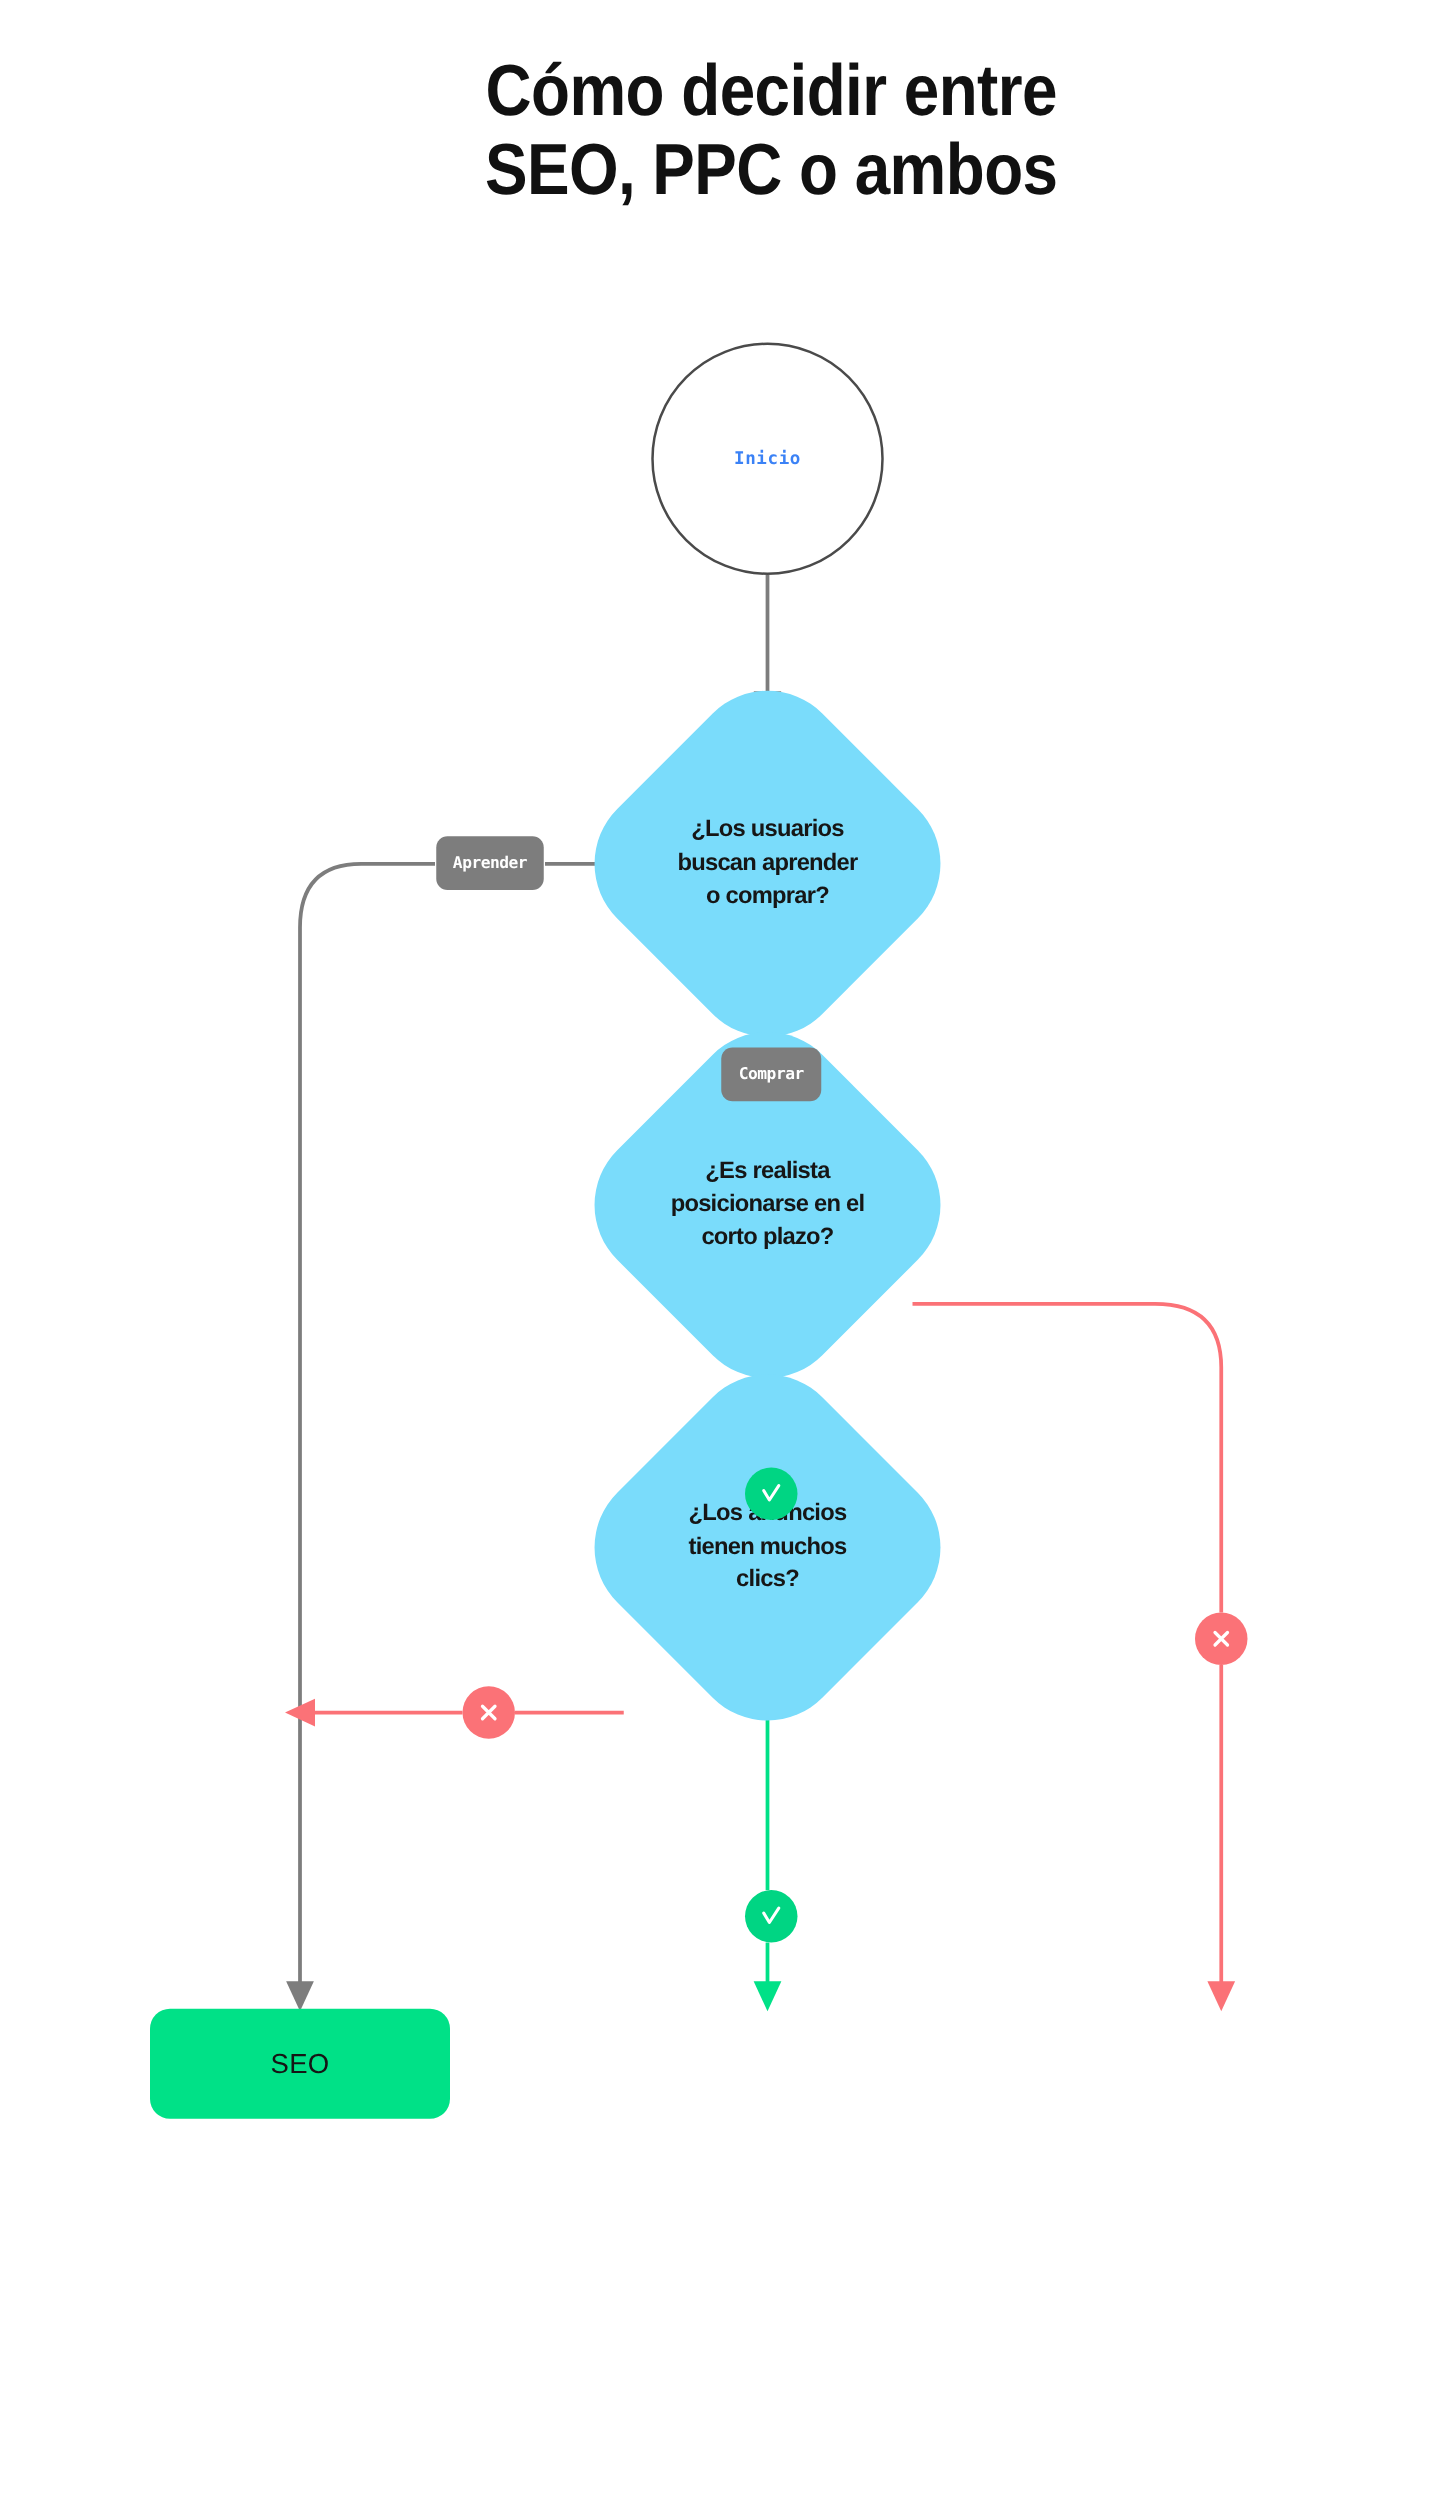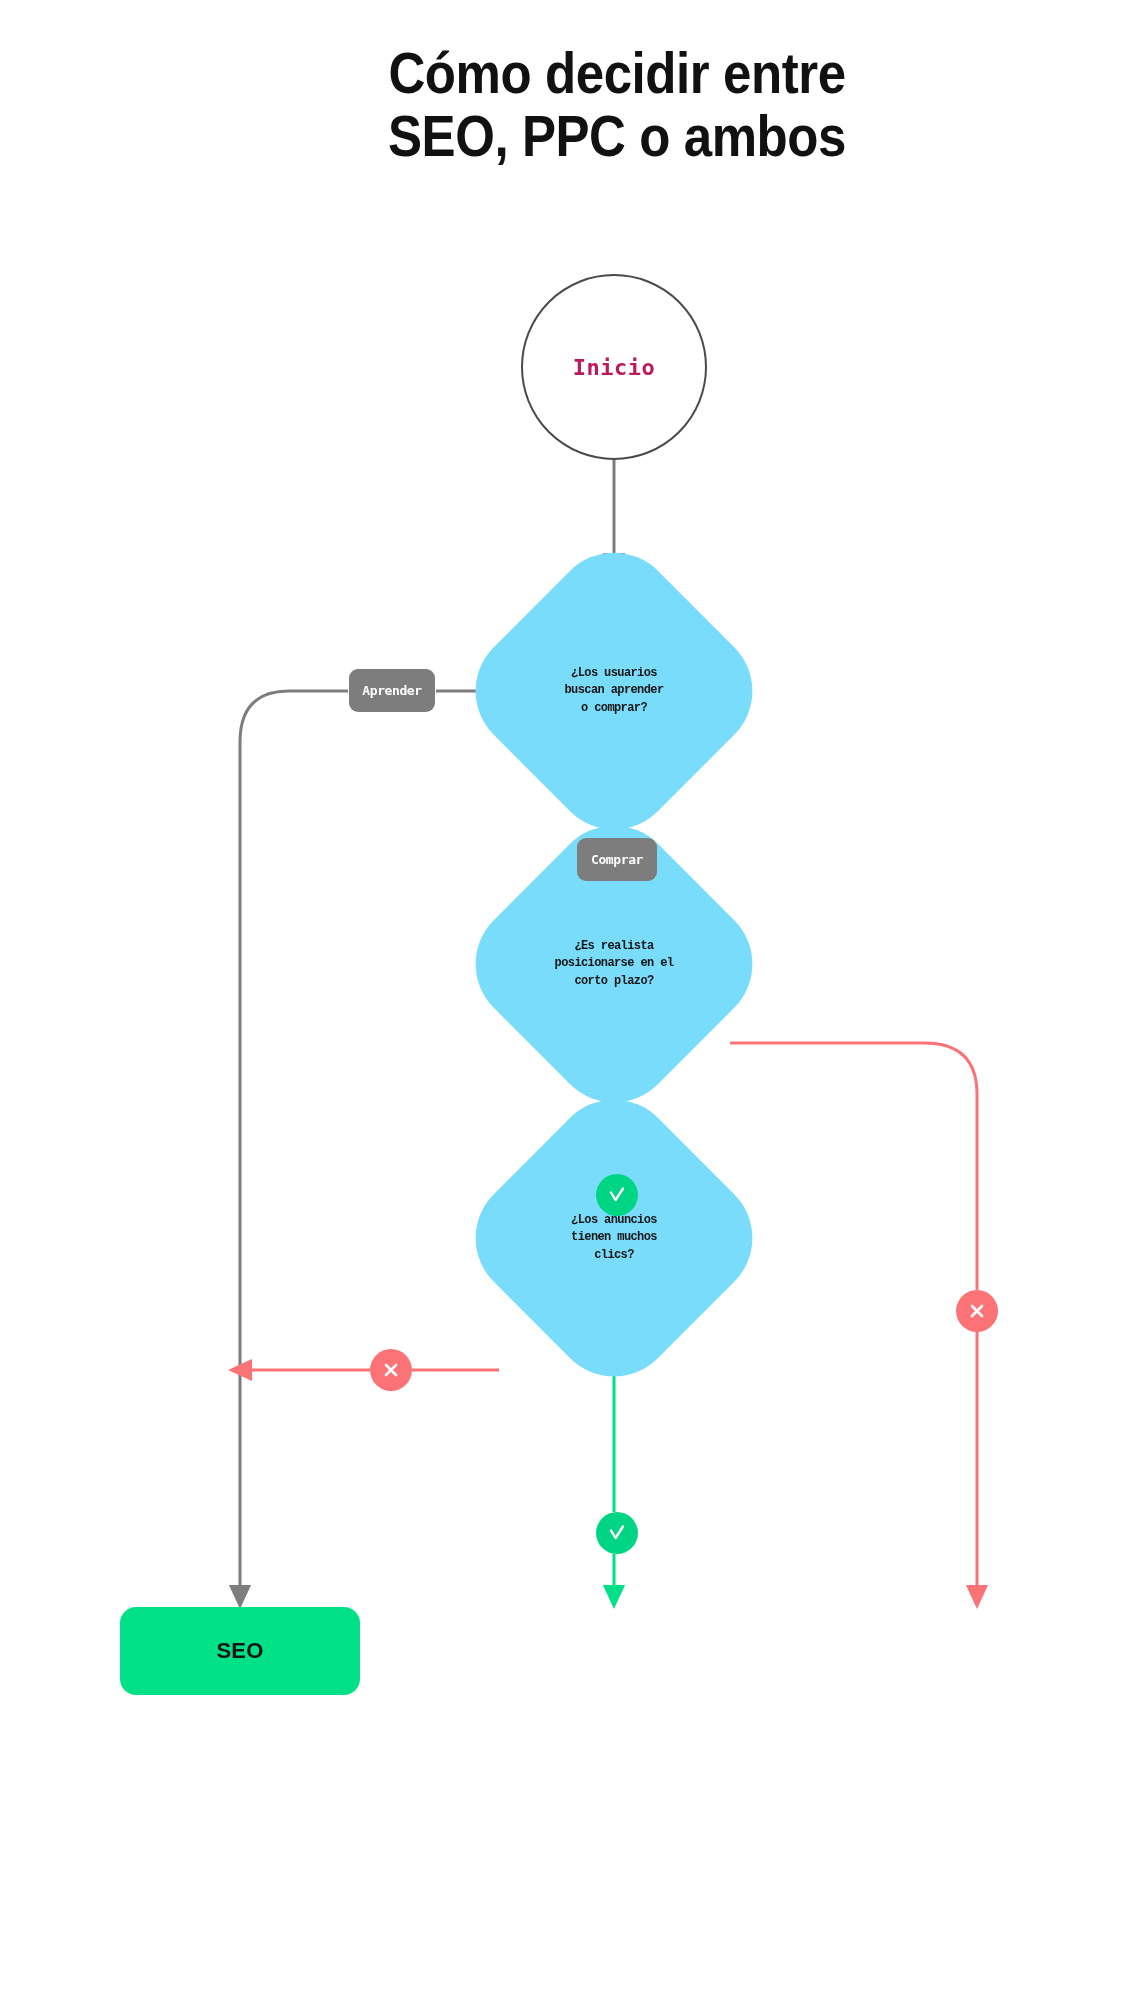--- a/index.html
+++ b/index.html
@@ -31,38 +31,38 @@
   
   .node { position: absolute; display: flex; align-items: center; justify-content: center; }
 
   .start-circle {
     left: 477px; top: 274px; width: 186px; height: 186px;
     border: 2px solid #4a4a4a; border-radius: 50%;
     background: #ffffff;
   }
   .start-circle .lbl {
     font-family: "DejaVu Sans Mono", monospace;
-    font-weight: 700; font-size: 22px; color: #be185d;
+    font-weight: 700; font-size: 14px; color: #3b82f6;
     letter-spacing: 0.5px;
   }
 
   .diamond {
     width: 232px; height: 232px;
     background: #7adcfb;
     border-radius: 62px;
     transform: rotate(45deg);
   }
   .diamond-wrap { position: absolute; width: 232px; height: 232px; }
   .diamond-text {
     position: absolute; left: -28px; top: 0; width: 288px; height: 232px;
     display: flex; align-items: center; justify-content: center;
     text-align: center;
-    font-family: Liberation Mono, monospace;
+    font-family: Liberation Sans, sans-serif;
     font-weight: 700;
-    font-size: 12px;
+    font-size: 19px;
     line-height: 1.42;
     color: #161616;
     letter-spacing: -0.6px;
     pointer-events: none;
   }
   #d1 { left: 454px; top: 575px; }
   #d2 { left: 454px; top: 848px; }
   #d3 { left: 454px; top: 1122px; }
 
   
@@ -96,21 +96,21 @@
   #no1  { left: 326px; top: 1349px; }
   #no2  { left: 912px; top: 1290px; }
 
   
   .terminal {
     position: absolute;
     height: 88px;
     border-radius: 16px;
     display: flex; align-items: center; justify-content: center;
     font-family: "Liberation Sans Narrow", "Liberation Sans", sans-serif;
-    font-weight: 700;
+    font-weight: 400;
     font-size: 22px;
     color: #151515;
     letter-spacing: 0.2px;
   }
   #term-seo   { left: 76px;  top: 1607px; width: 240px; background: #00e187; }
   #term-ambos { left: 452px; top: 1607px; width: 240px; background: #fbb0c6; }
   #term-ppc   { left: 827px; top: 1607px; width: 240px; background: #fbc276; }
 
   
   .footnote {

